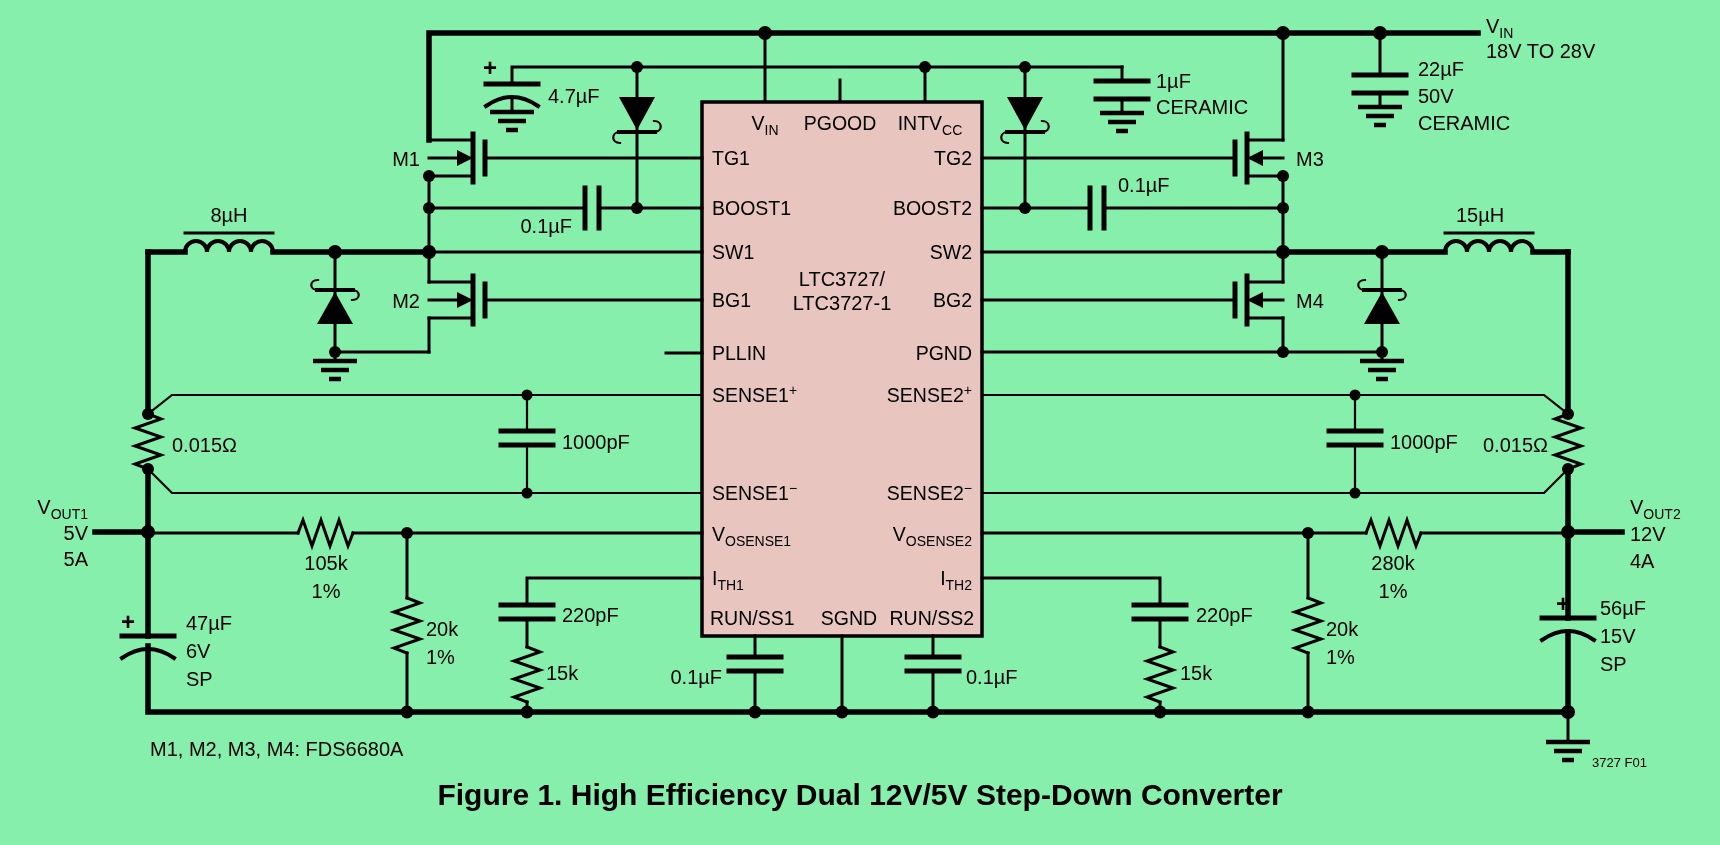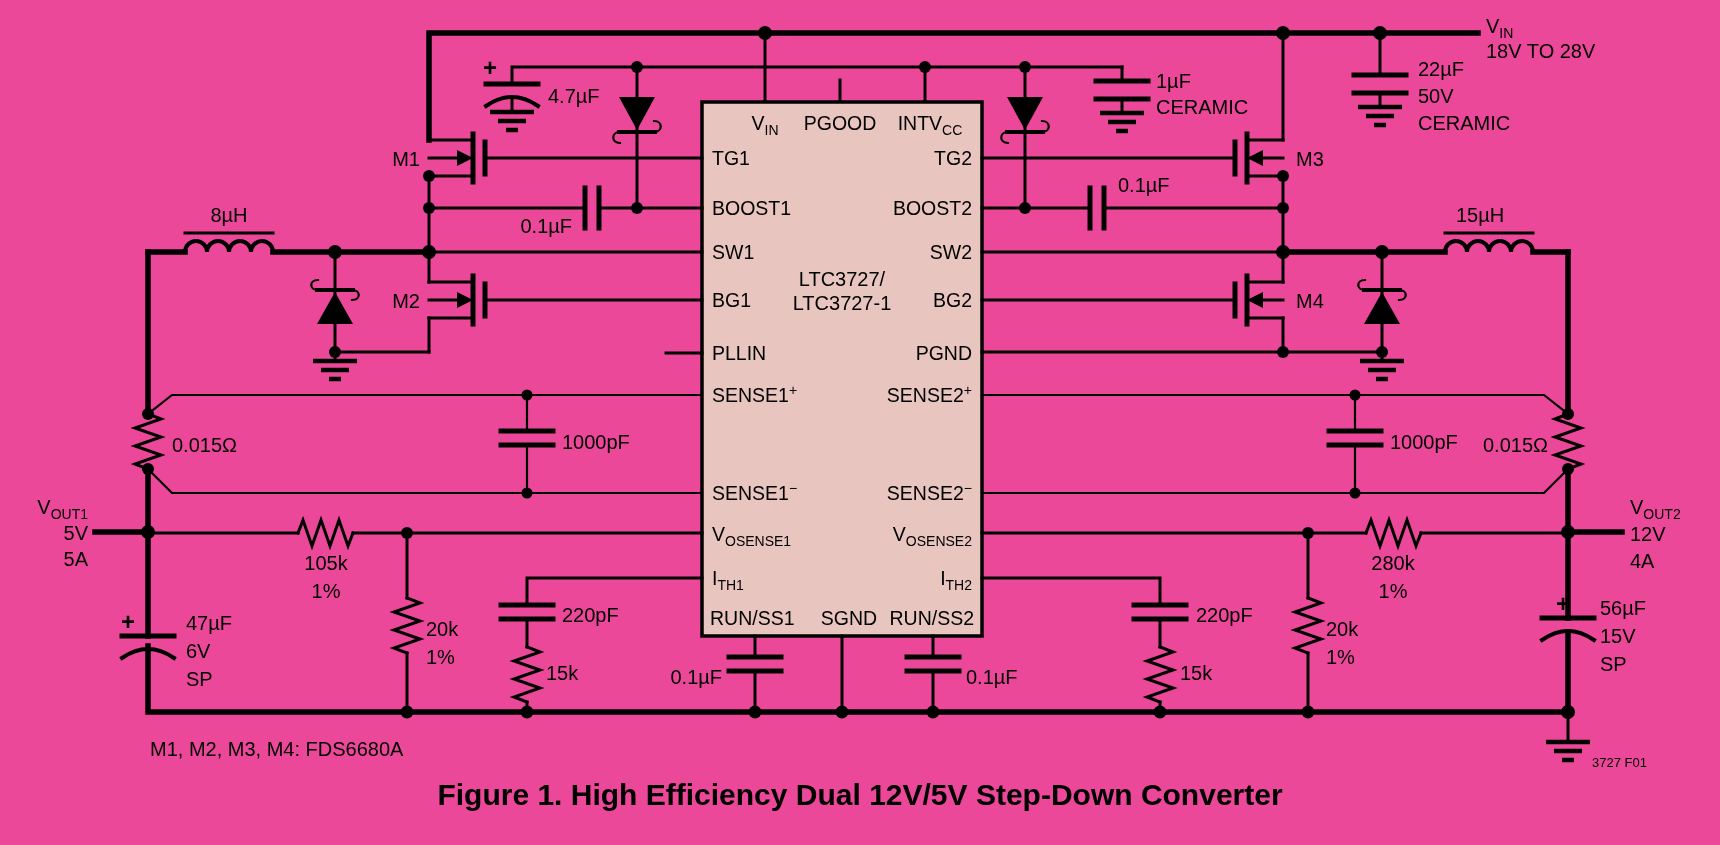--- a/index.html
+++ b/index.html
@@ -1,16 +1,16 @@
 <!DOCTYPE html>
 <html><head>
 <meta charset="utf-8">
 <style>
   html,body{margin:0;padding:0;background:#ffffff;}
-  .stage{position:relative;width:1720px;height:845px;background:#ec4899;overflow:hidden;}
+  .stage{position:relative;width:1720px;height:845px;background:#86efac;overflow:hidden;}
   svg text{font-family:"Liberation Sans","DejaVu Sans",sans-serif;font-size:20px;fill:#000;}
   .pin{font-size:19.5px;}
   .ss{font-size:14px;}
   .big{font-size:30px;font-weight:bold;}
   .sm{font-size:13px;}
   .plus{font-size:24px;font-weight:bold;}
   .w{stroke:#000;fill:none;stroke-width:3;stroke-linecap:square;}
   .t{stroke-width:5.5;}
   .t4{stroke-width:4;}
   .s2{stroke-width:2.2;}

